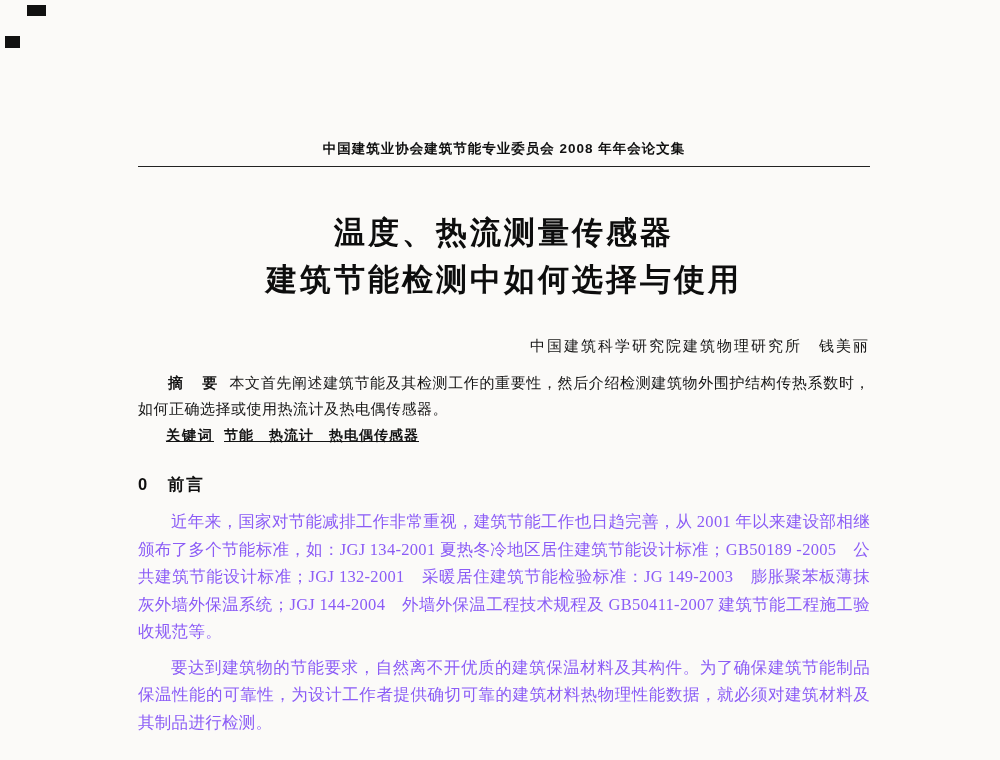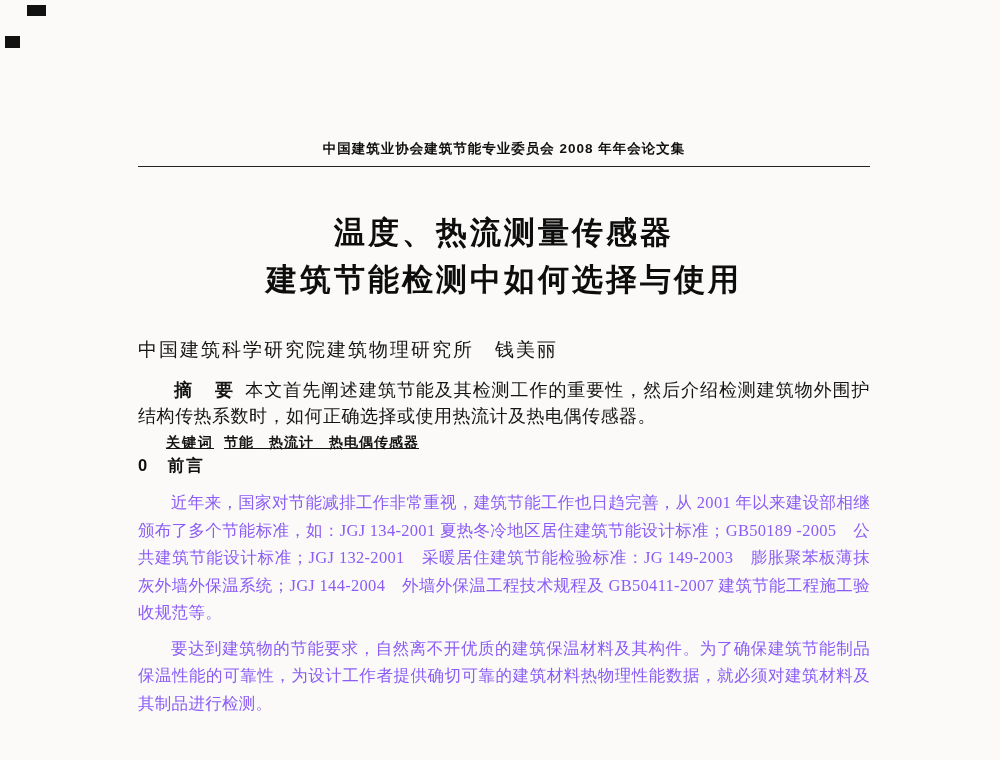--- a/index.html
+++ b/index.html
@@ -60,29 +60,29 @@
     color: #0d0d0d;
   }
   .title-line {
     font-size: 31px;
     line-height: 47px;
     letter-spacing: 3px;
   }
 
   .author-line {
     margin-top: 34px;
-    text-align: left;
-    font-size: 19px;
+    text-align: right;
+    font-size: 15px;
     letter-spacing: 2px;
     color: #161616;
   }
 
   .abstract-block {
     margin-top: 14px;
-    font-size: 18px;
+    font-size: 15px;
     line-height: 26px;
     text-align: justify;
     text-indent: 2em;
     color: #151515;
     letter-spacing: 0.5px;
   }
   .abstract-label, .keywords-label {
     font-family: "Liberation Sans", "DejaVu Sans", sans-serif;
     font-weight: bold;
     letter-spacing: 2px;
@@ -94,20 +94,21 @@
     line-height: 26px;
     text-indent: 2em;
     font-family: "Liberation Sans", "DejaVu Sans", sans-serif;
     font-weight: bold;
     letter-spacing: 1px;
     color: #151515;
     text-decoration: underline;
   }
 
   .section-heading {
+    margin-top: 26px;
     font-family: "Liberation Sans", "DejaVu Sans", sans-serif;
     font-weight: bold;
     font-size: 16.5px;
     letter-spacing: 2px;
     color: #0f0f0f;
   }
 
   .body-paragraph {
     margin-top: 8px;
     font-size: 16.5px;

